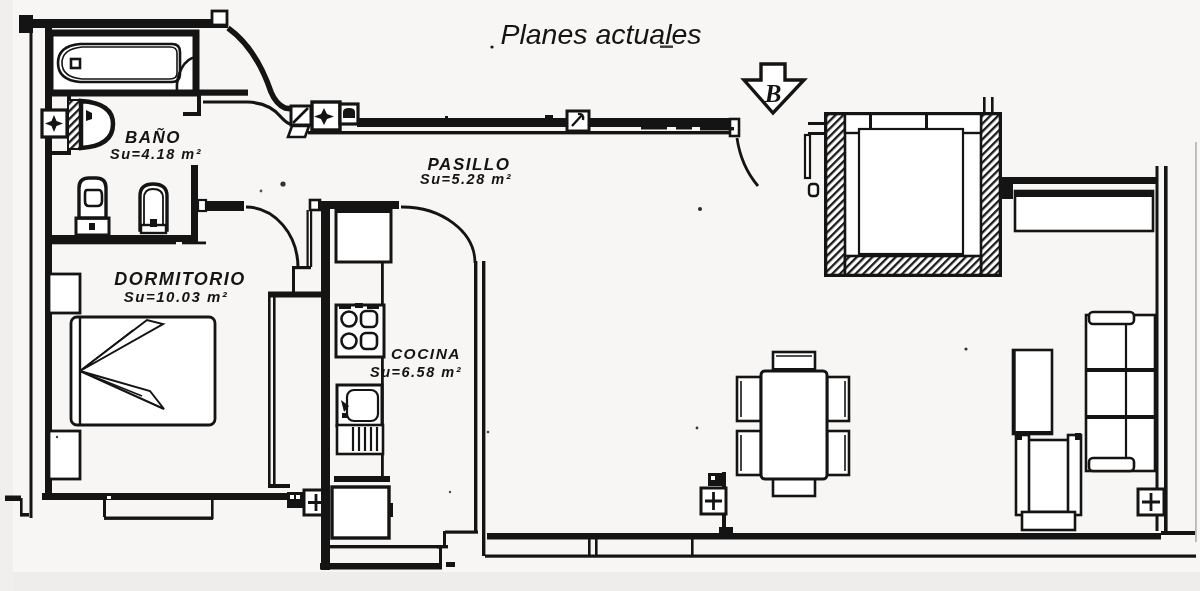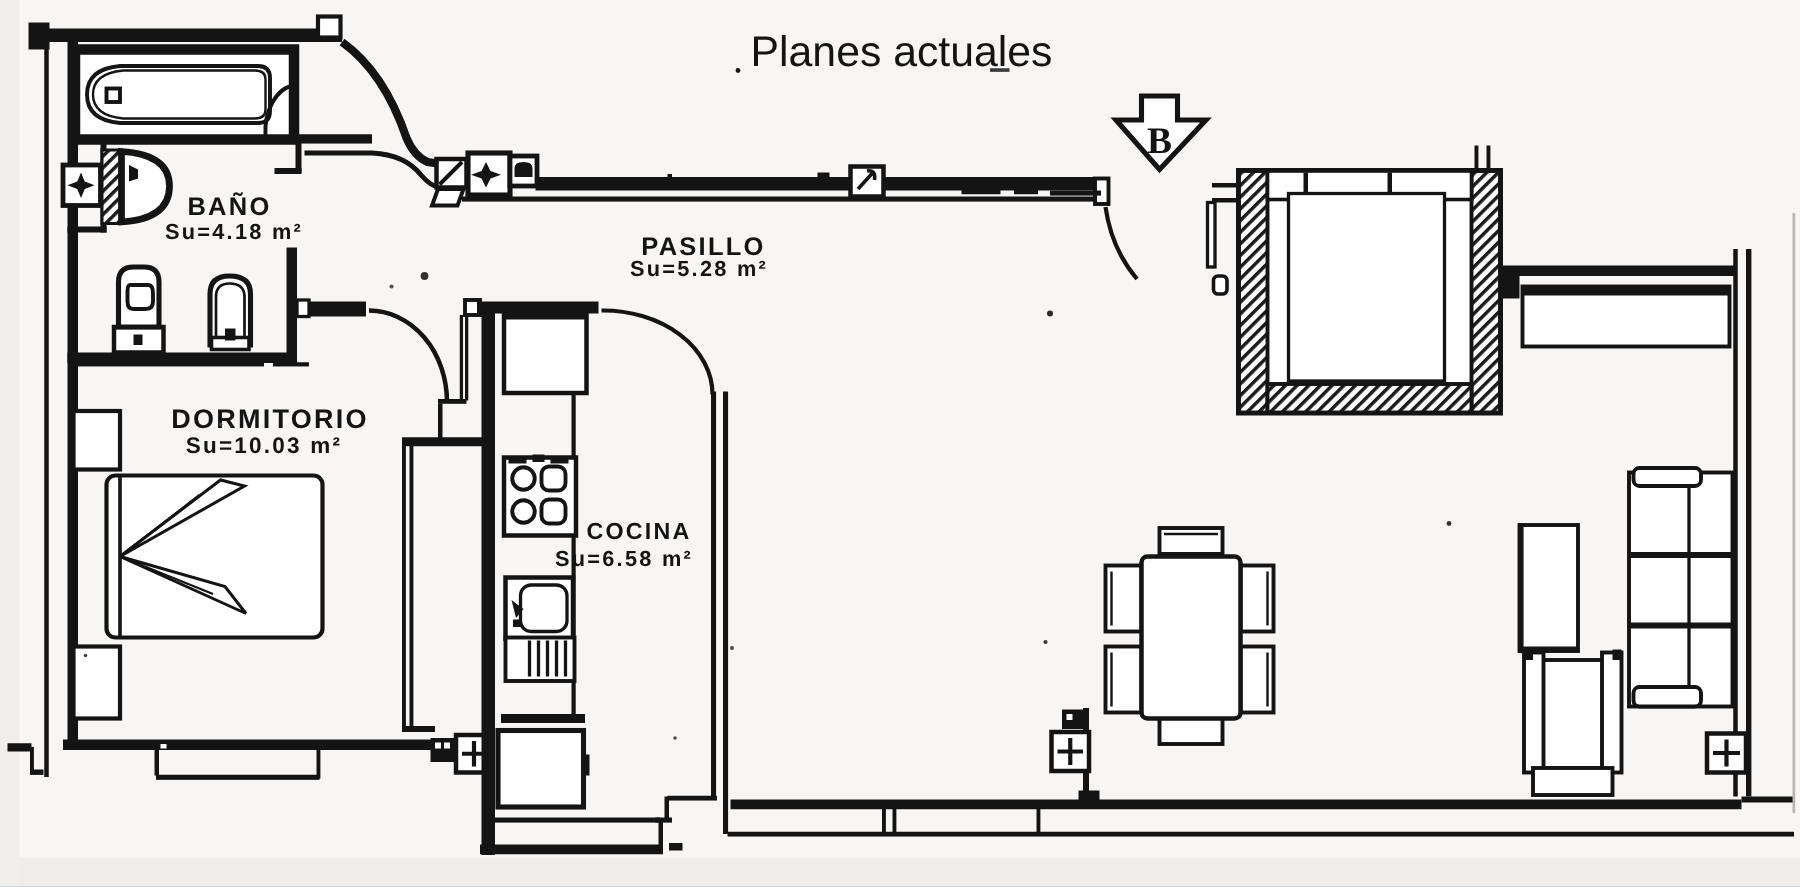--- a/index.html
+++ b/index.html
@@ -1,16 +1,16 @@
 <!DOCTYPE html>
 <html><head>
 <meta charset="utf-8">
 <style>
   html,body{margin:0;padding:0;background:#f7f6f4;}
-  #wrap{position:relative;width:1200px;height:591px;background:#0f766e;overflow:hidden;}
+  #wrap{position:relative;width:1200px;height:591px;background:#84cc16;overflow:hidden;font-style:italic;}
   svg{position:absolute;left:0;top:0;}
   .t{font-family:"Liberation Sans",sans-serif;fill:#141414;}
 </style>
 </head>
 <body>
 <div id="wrap">
 <svg width="1200" height="591" viewBox="0 0 1200 591">
 <defs>
   <pattern id="hatch" width="5.5" height="5.5" patternUnits="userSpaceOnUse" patternTransform="rotate(45)">
     <rect width="5.5" height="5.5" fill="#ffffff"></rect>

